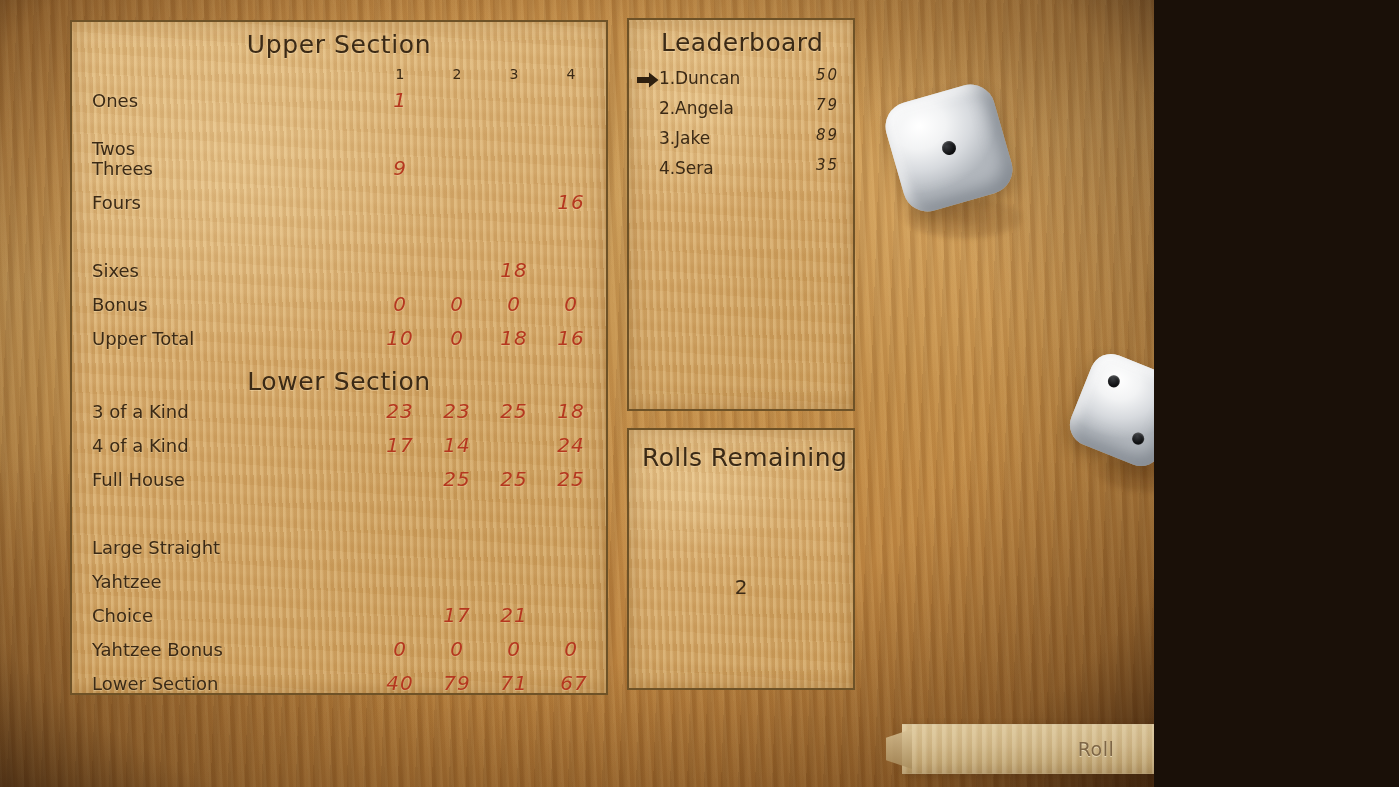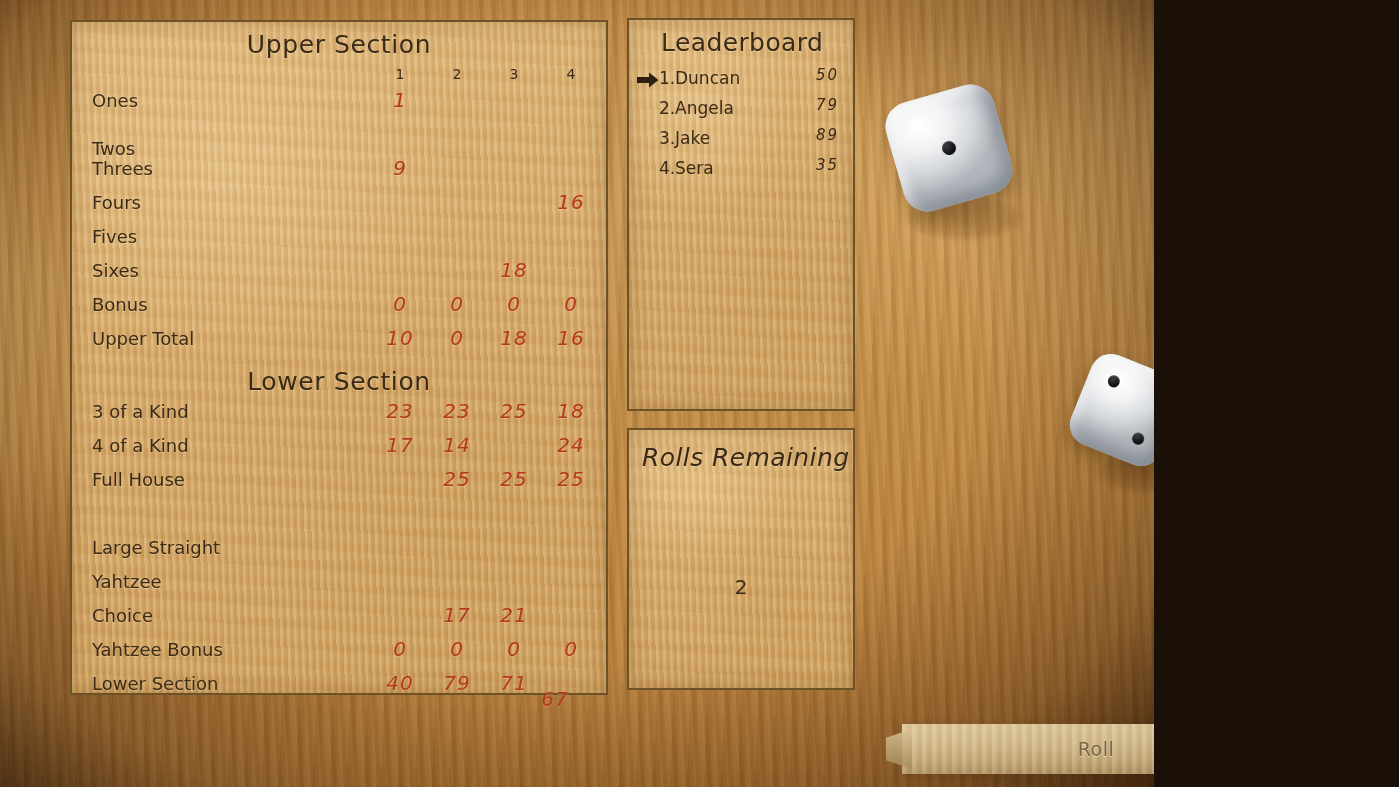--- a/index.html
+++ b/index.html
@@ -195,21 +195,20 @@
   #rolls {
     left: 627px;
     top: 428px;
     width: 228px;
     height: 262px;
   }
   #rolls .rr-title {
     position: absolute;
     left: 13px;
     top: 13px;
-    font-style: italic;
   }
   #rolls .rr-value {
     position: absolute;
     left: 0;
     right: 0;
     top: 145px;
     text-align: center;
     font-size: 20px;
     color: #3b2a16;
   }
@@ -308,23 +307,20 @@
           <div class="row-label">Twos</div>
         </div>
         <div class="row" style="top:136px;">
           <div class="row-label">Threes</div>
           <div class="cell" style="left:328px;">9</div>
         </div>
         <div class="row" style="top:170px;">
           <div class="row-label">Fours</div>
           <div class="cell" style="left:499px;">16</div>
         </div>
-        <div class="row" style="top:204px;">
-          <div class="row-label">Fives</div>
-        </div>
         <div class="row" style="top:238px;">
           <div class="row-label">Sixes</div>
           <div class="cell" style="left:442px;">18</div>
         </div>
         <div class="row" style="top:272px;">
           <div class="row-label">Bonus</div>
           <div class="cell" style="left:328px;">0</div>
           <div class="cell" style="left:385px;">0</div>
           <div class="cell" style="left:442px;">0</div>
           <div class="cell" style="left:499px;">0</div>
@@ -372,21 +368,21 @@
           <div class="cell" style="left:328px;">0</div>
           <div class="cell" style="left:385px;">0</div>
           <div class="cell" style="left:442px;">0</div>
           <div class="cell" style="left:499px;">0</div>
         </div>
         <div class="row" style="top:651px;">
           <div class="row-label">Lower Section</div>
           <div class="cell" style="left:328px;">40</div>
           <div class="cell" style="left:385px;">79</div>
           <div class="cell" style="left:442px;">71</div>
-          <div class="cell" style="left:483px;margin-top:16px;">67</div>
+          <div class="cell" style="left:502px;">67</div>
         </div>
       </div>
   </div>
 
   <div class="panel" id="leaderboard">
     <div class="panel-title lb-title">Leaderboard</div>
     <div id="leaderboard-rows">
         <div class="lb-row" style="top:48px;">
           <svg class="lb-arrow" viewBox="0 0 22 16">
             <path d="M0 5 L12 5 L12 0.5 L21.5 8 L12 15.5 L12 11 L0 11 Z" fill="#2e2010"></path>

